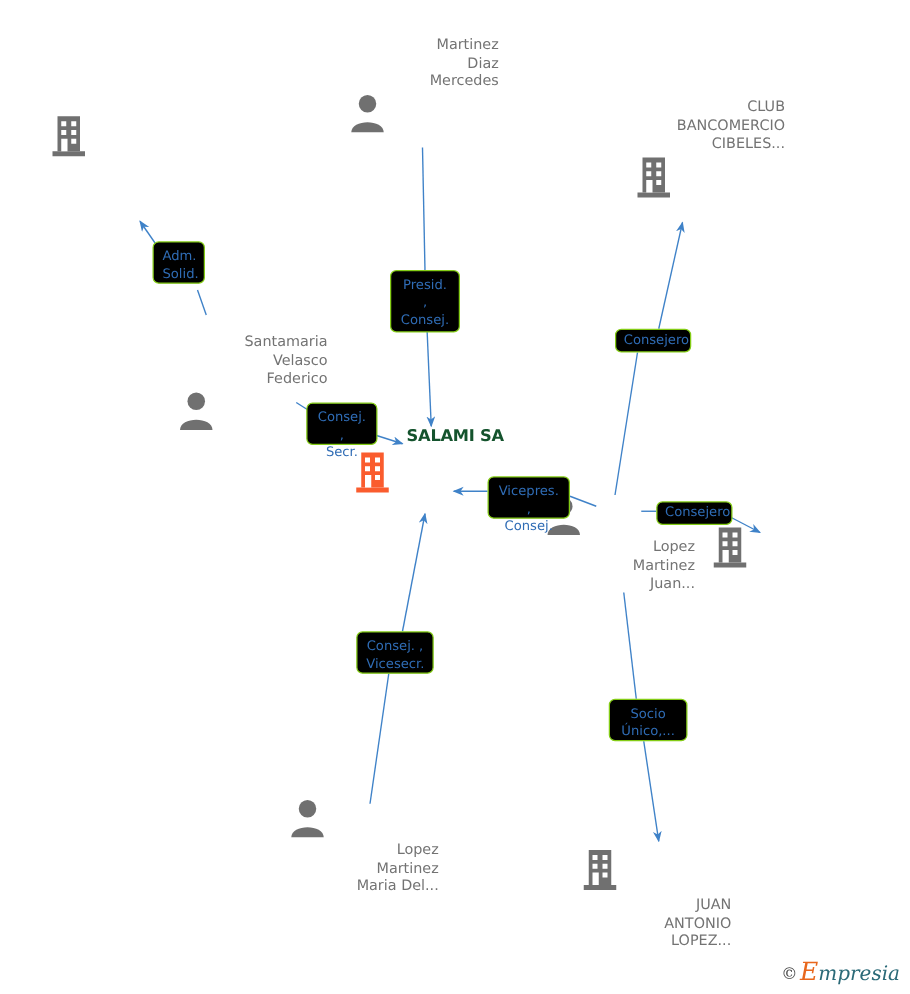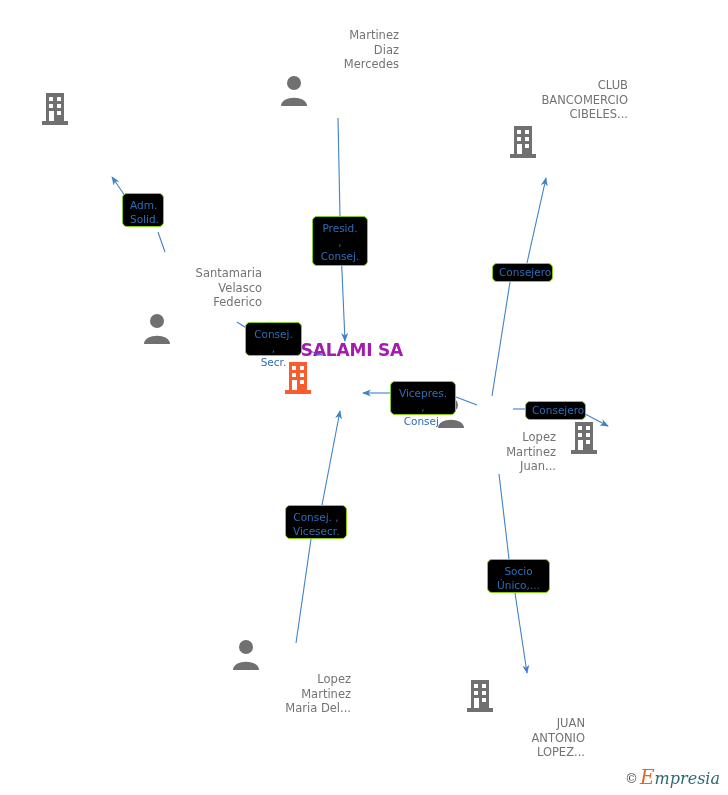--- a/index.html
+++ b/index.html
@@ -35,23 +35,23 @@
     text-align: right;
     line-height: 14.5px;
     font-size: 11.5px;
     color: #737373;
   }
   .node .label {
     display: block;
     white-space: pre-line;
   }
   .node.center .label {
-    color: #a21caf;
+    color: #14532d;
     font-weight: bold;
-    font-size: 17px;
+    font-size: 13px;
     letter-spacing: -0.2px;
   }
   .node .icon {
     display: block;
     margin: 0 auto;
   }
   .node.label-above .icon { margin-top: 2px; }
   .node.label-below .icon { margin-bottom: 2px; }
 
   

